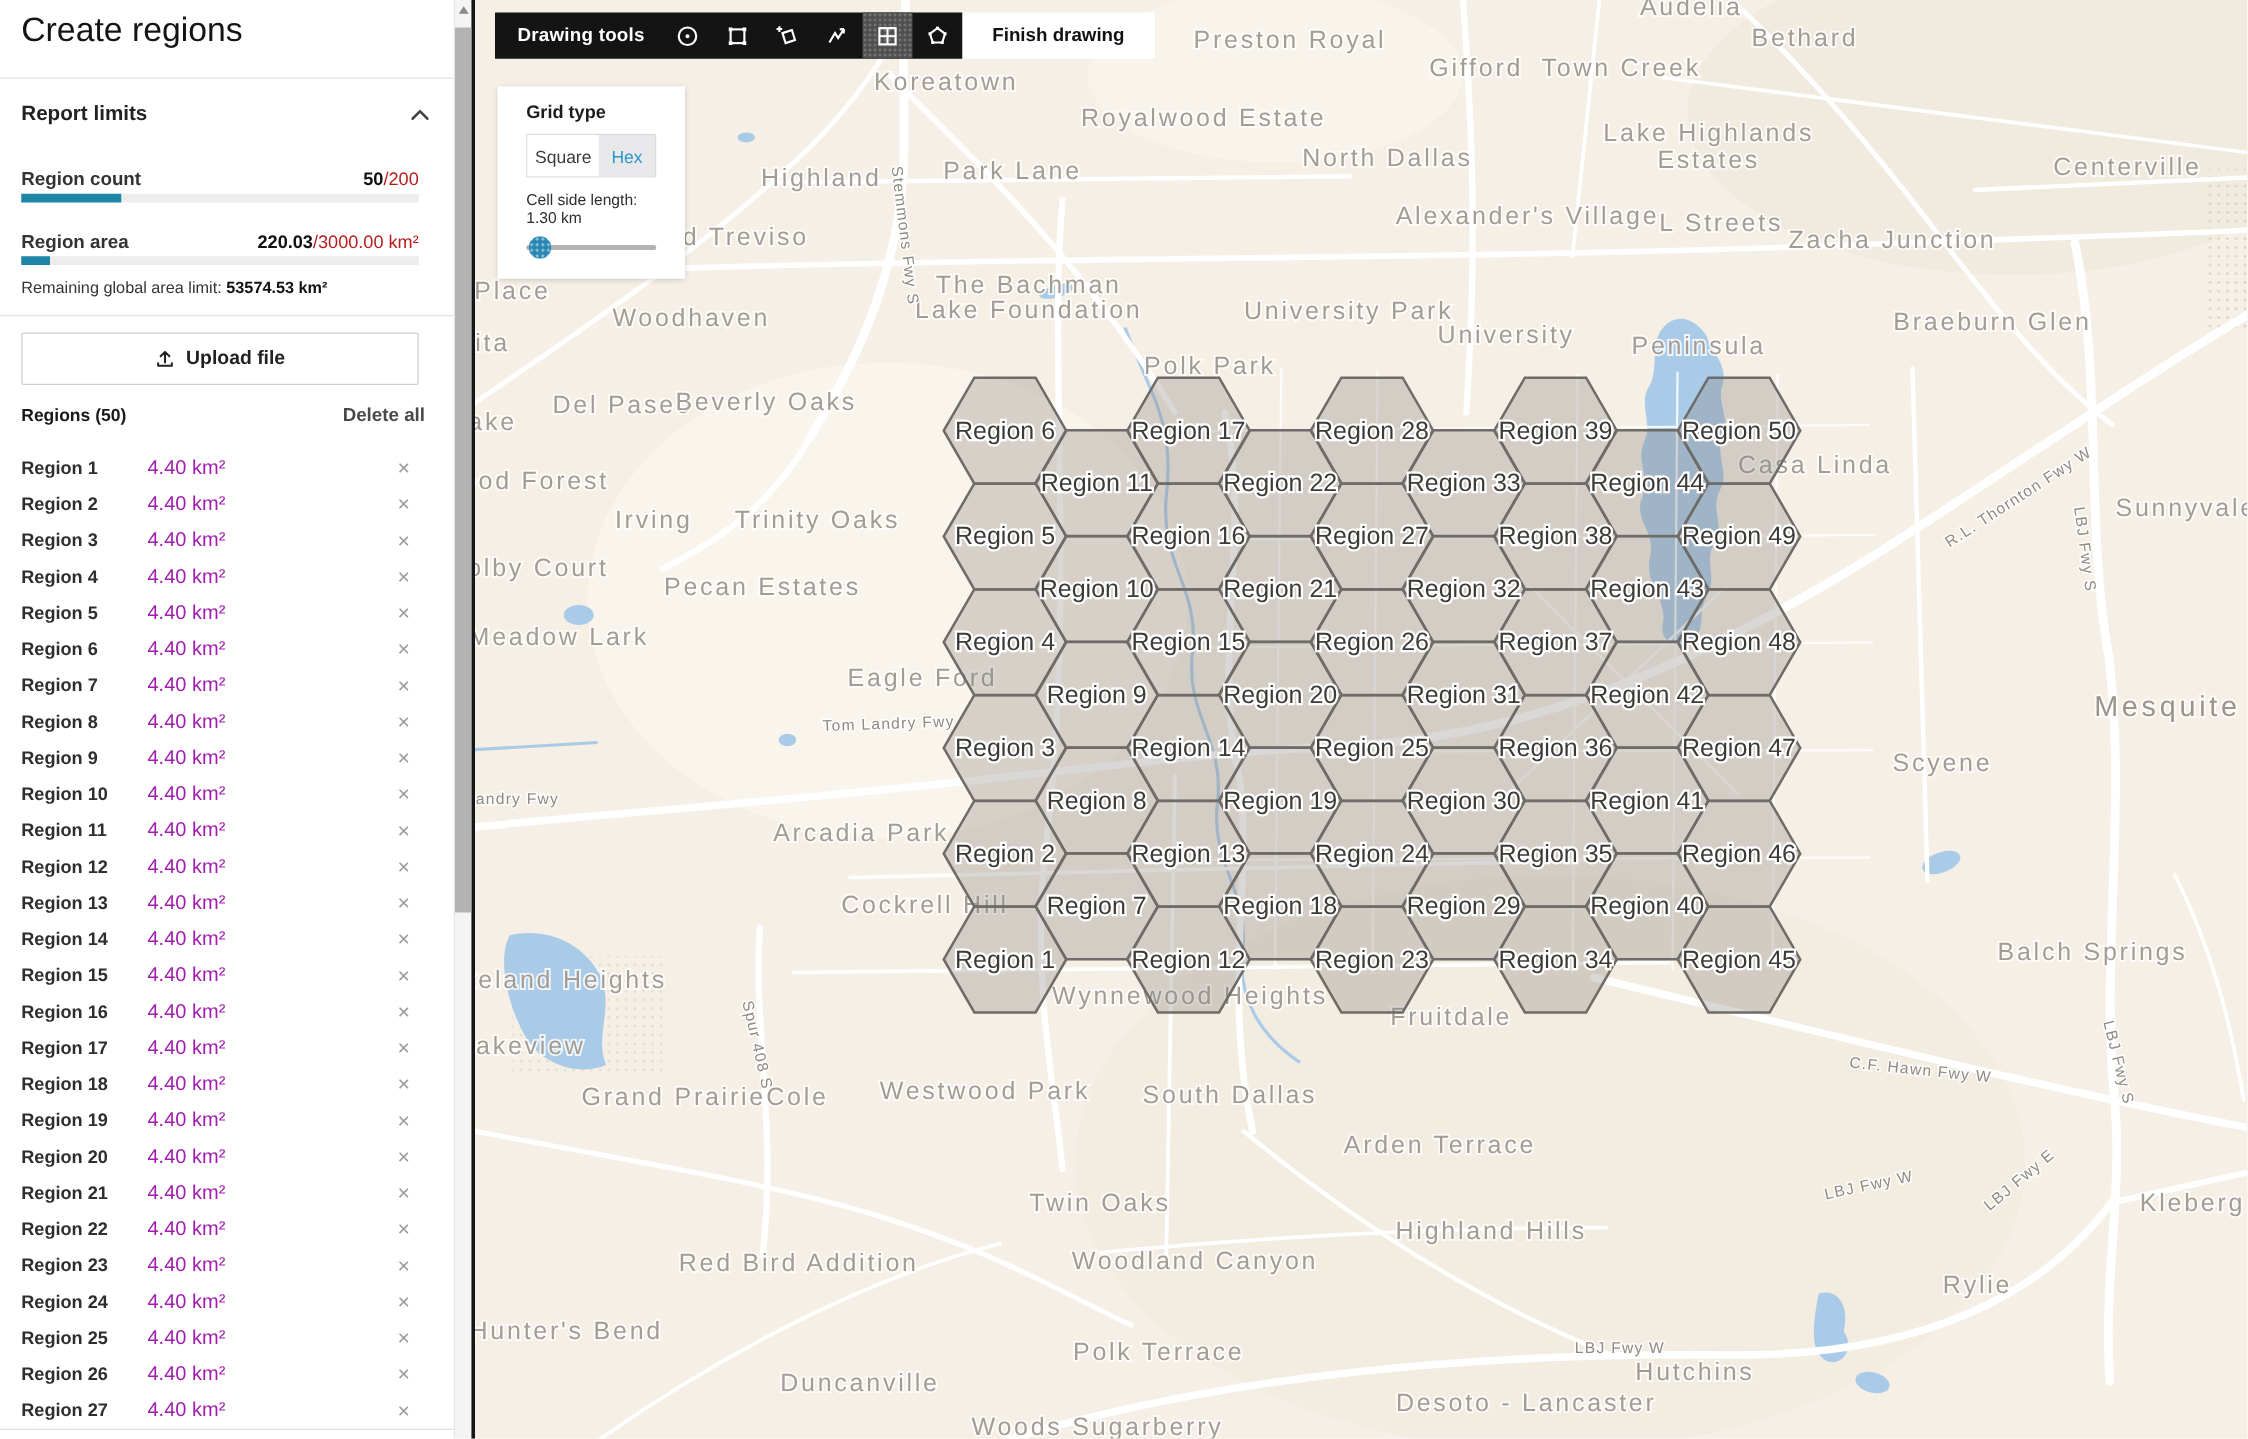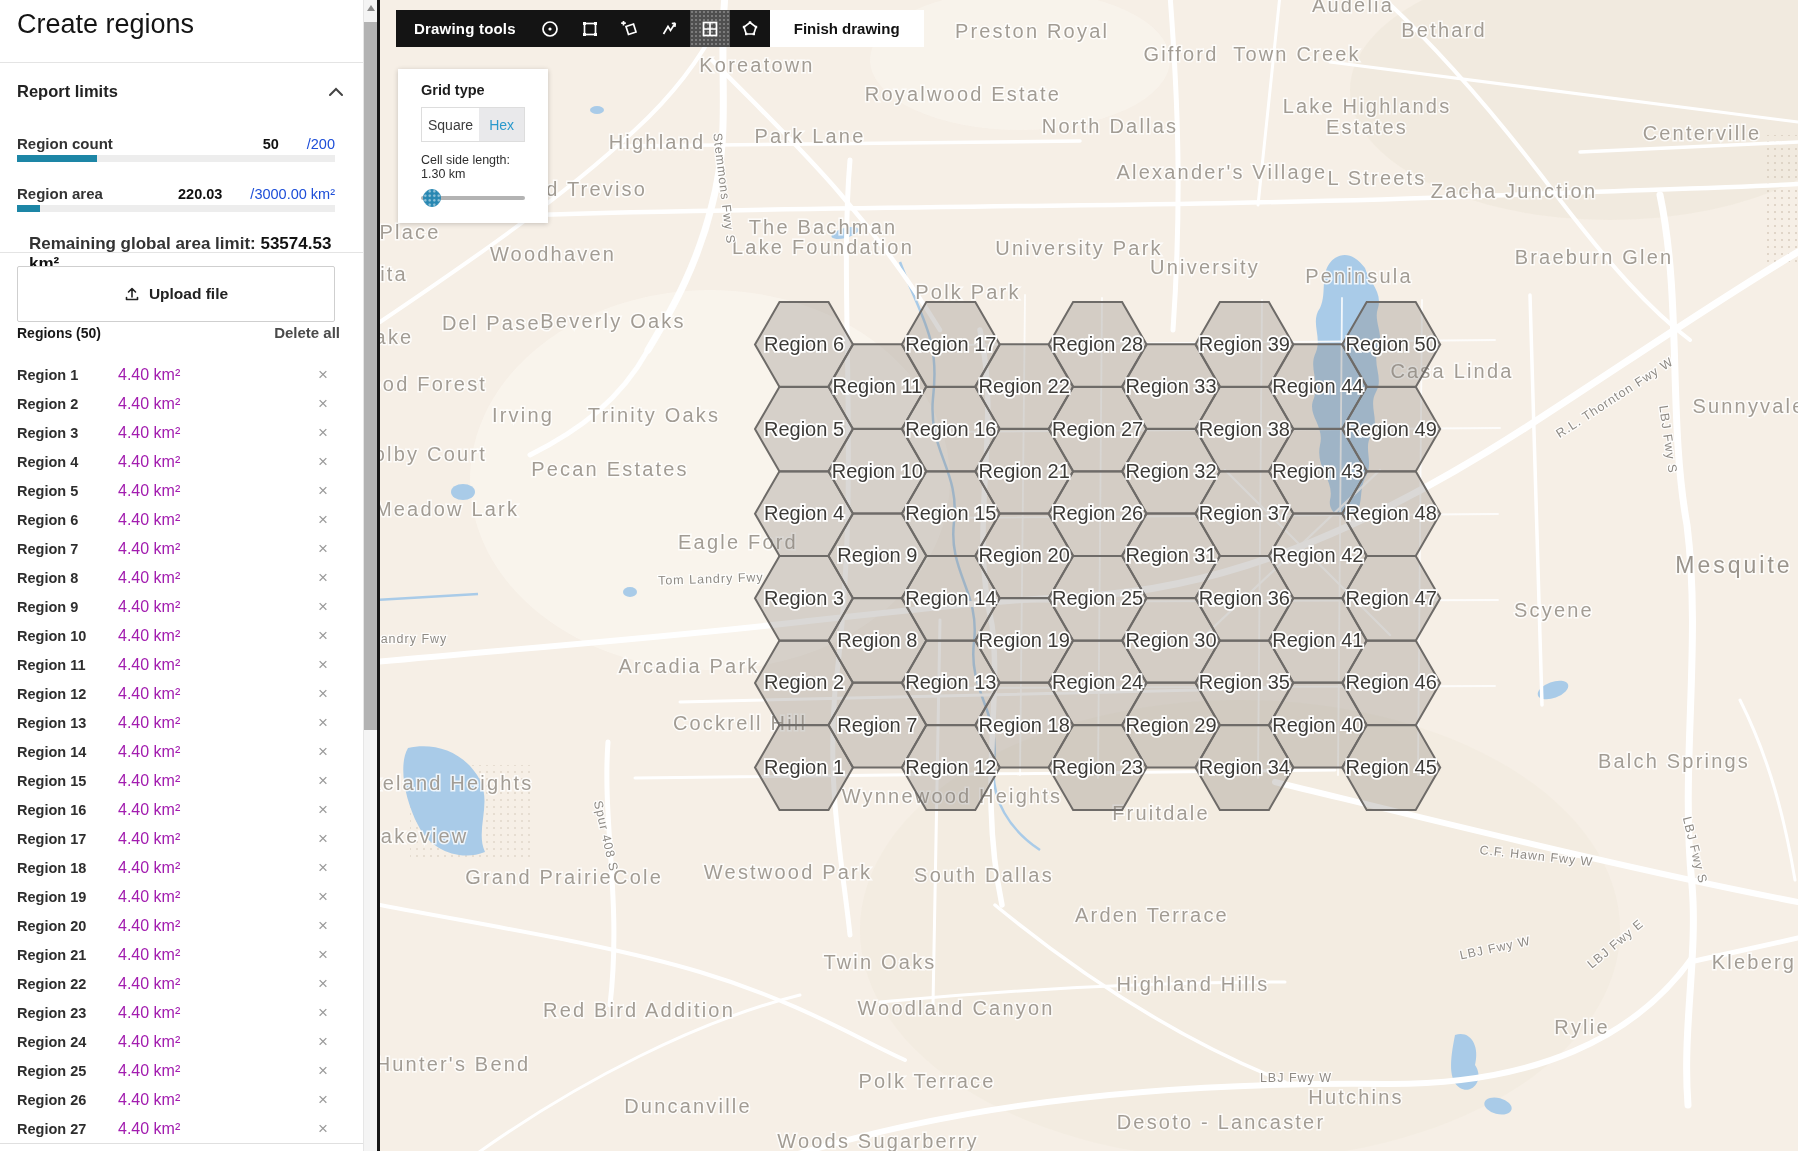--- a/index.html
+++ b/index.html
@@ -10,27 +10,27 @@
   .sidebar{position:relative;width:363px;height:1151px;background:#fff;flex:0 0 auto;overflow:hidden;}
   .sidebar h1{position:absolute;top:9px;left:17px;margin:0;font-size:27px;font-weight:normal;color:#141414;}
   .hdiv{position:absolute;left:0;right:0;height:1px;background:#e4e4e4;}
   .d1{top:62px;} .d2{top:252px;}
   .rl-header{position:absolute;top:82px;left:17px;right:20px;display:flex;justify-content:space-between;align-items:center;cursor:pointer;}
   .rl-header span{font-size:16.5px;font-weight:bold;color:#222;}
   .metric{position:absolute;left:17px;right:28px;display:flex;justify-content:space-between;align-items:baseline;text-align:center;}
   .m1{top:135px;} .m2{top:185px;}
   .mlabel{font-size:15px;font-weight:bold;color:#333;}
   .mval{font-size:14.5px;color:#111;font-weight:bold;}
-  .mval .grey{color:#1d4ed8;font-weight:normal;margin-left:28px;}
+  .mval .grey{color:#b91c1c;font-weight:normal;}
   .bar{position:absolute;left:17px;right:28px;height:7px;background:#ededed;}
   .b1{top:155px;} .b2{top:205px;}
   .bar .fill{height:100%;background:#1d86a6;}
-  .remaining{position:absolute;top:222px;left:17px;margin:12px;font-size:17px;color:#333;font-weight:bold;}
+  .remaining{position:absolute;top:222px;left:17px;margin:0;font-size:13px;color:#333;}
   .remaining b{color:#111;}
-  .upload{position:absolute;top:266px;left:17px;width:318px;height:56px;background:#fff;border:1px solid #cfcfcf;border-radius:2px;
+  .upload{position:absolute;top:266px;left:17px;width:318px;height:42px;background:#fff;border:1px solid #cfcfcf;border-radius:2px;
           font-family:inherit;font-size:15.5px;font-weight:bold;color:#222;display:flex;align-items:center;justify-content:center;gap:9px;cursor:pointer;}
   .regions-head{position:absolute;top:324px;left:17px;right:23px;display:flex;justify-content:space-between;align-items:baseline;}
   .regions-head h2{margin:0;font-size:14px;font-weight:bold;color:#181818;}
   .delete-all{background:none;border:none;padding:0;font-family:inherit;font-size:15px;font-weight:bold;color:#4a4a4a;cursor:pointer;}
   .region-list{position:absolute;top:360px;left:17px;right:17px;}
   .rrow{height:29px;display:flex;align-items:center;}
   .rname{font-size:14.5px;font-weight:bold;color:#2e2e2e;min-width:70px;}
   .rarea{font-size:16px;color:#a21caf;margin-left:31px;}
   .rdel{margin-left:auto;margin-right:18px;background:none;border:none;padding:0;color:#9b9b9b;font-size:17px;line-height:1;cursor:pointer;font-family:inherit;}
   .list-end{position:absolute;top:1143px;left:0;right:0;height:1px;background:#e0e0e0;}

